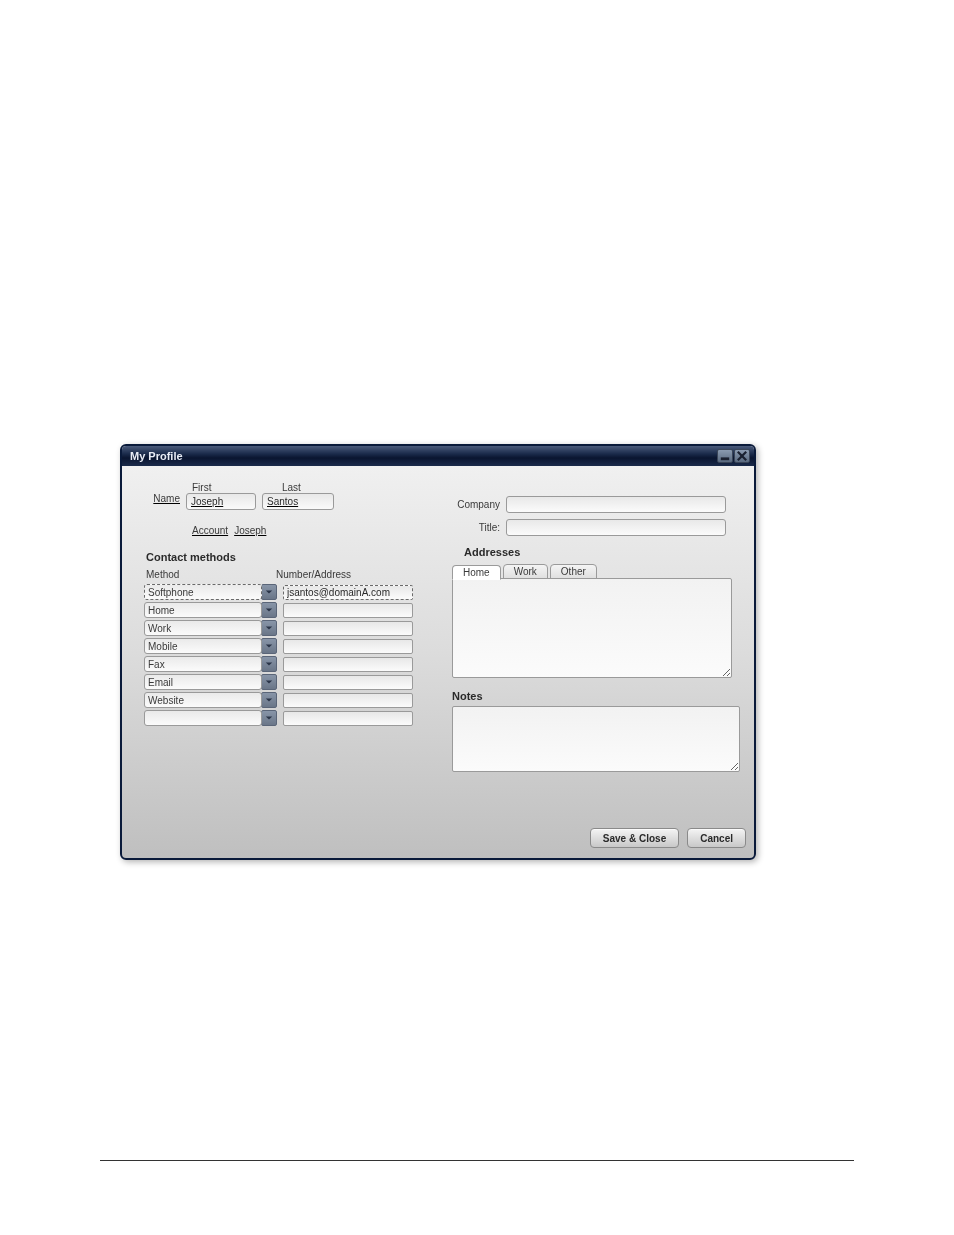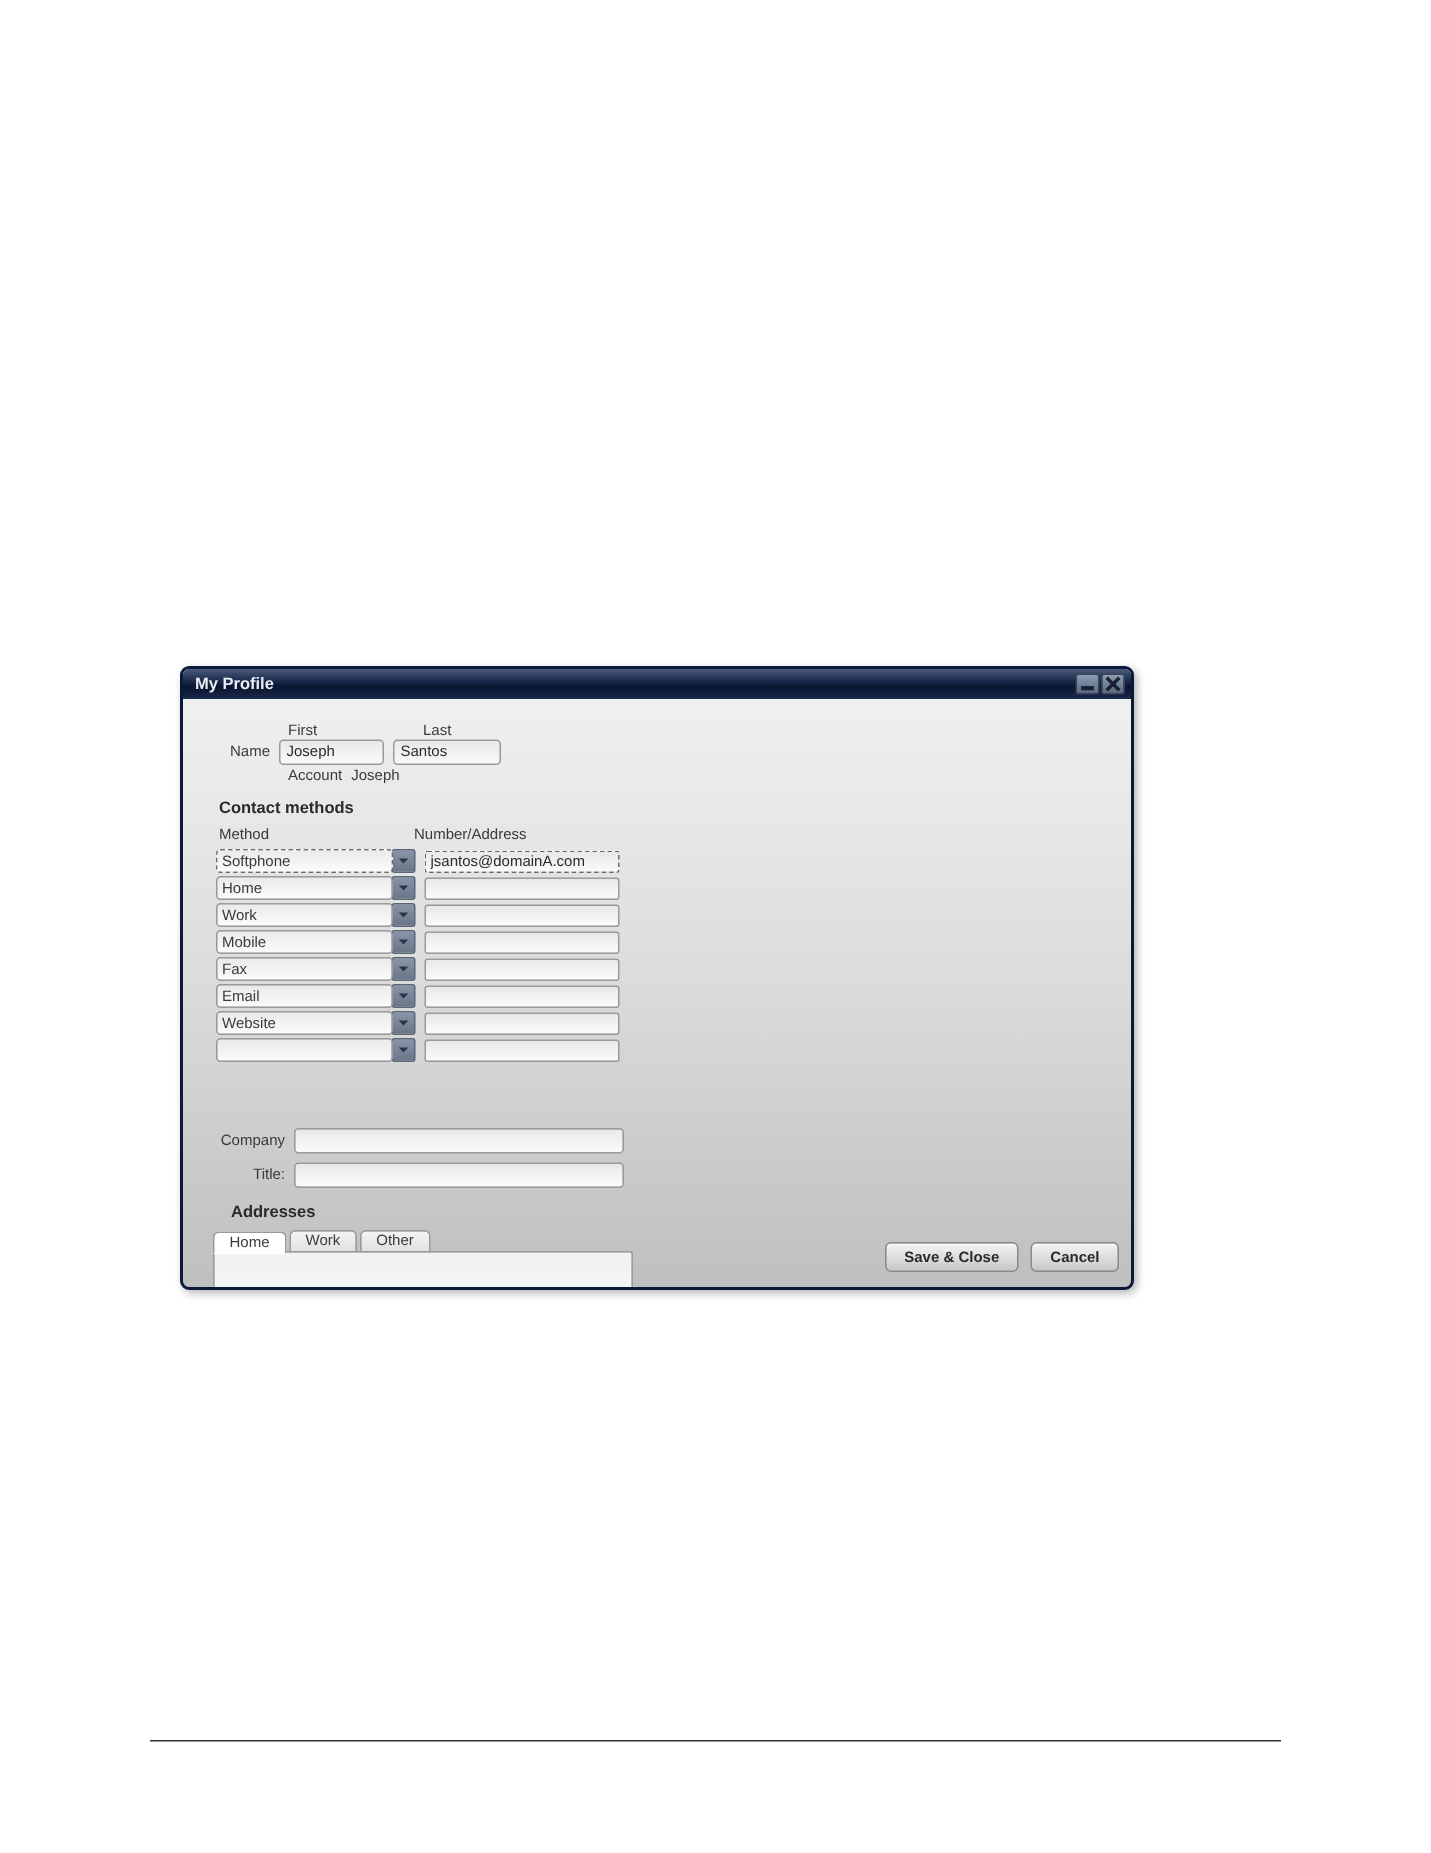--- a/index.html
+++ b/index.html
@@ -43,24 +43,23 @@
     border:1px solid #3a4558;
     border-radius:2px;
     display:flex; align-items:center; justify-content:center;
     font-size:9px; color:#1a2030; font-weight:bold;
     cursor:pointer;
   }
   .body {
     display:flex;
     padding: 16px 14px 8px 14px;
     gap: 28px;
-    flex-direction: column;
   }
   .col { flex:1; }
-  .row { display:flex; align-items:center; margin-bottom: 2px; }
+  .row { display:flex; margin-bottom: 15px; text-decoration: underline; }
   .lbl-left { width: 50px; text-align:right; color:#3a3a3a; padding-right:6px; font-size:10px; }
   .lbl-top { font-size:10px; color:#3a3a3a; }
   .header-row { display:flex; margin-left:56px; gap:20px; }
   .header-row .col-h1 { width:70px; }
   .header-row .col-h2 { width:90px; }
   input.txt, .txt {
     background: linear-gradient(to bottom,#e8e8e8,#fafafa);
     border: 1px solid #9a9a9a;
     border-radius: 3px;
     height: 17px;

